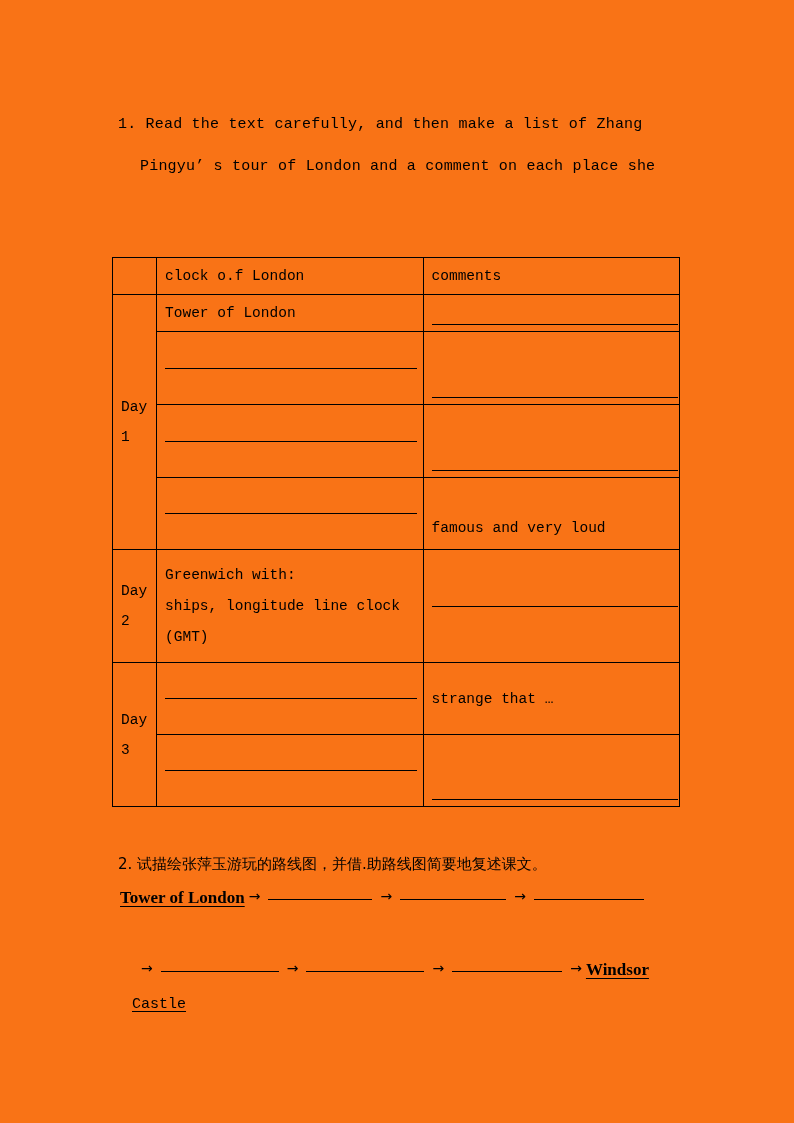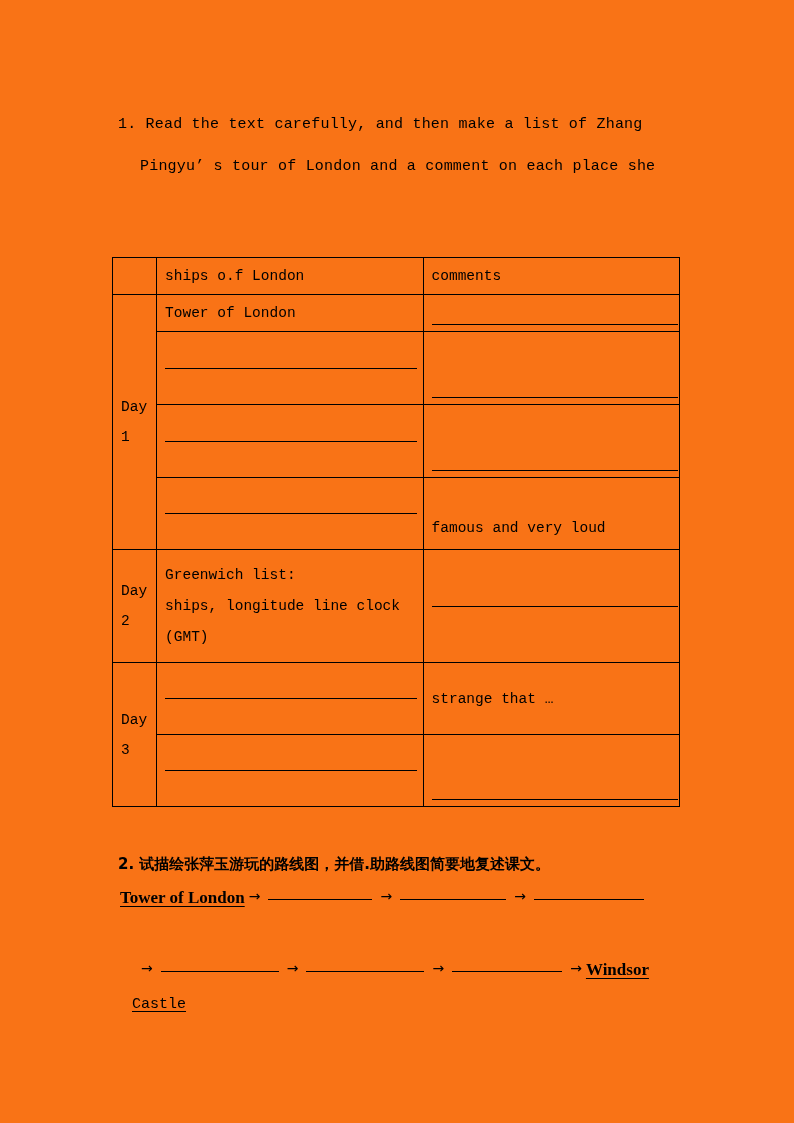--- a/index.html
+++ b/index.html
@@ -95,21 +95,21 @@
     left: 118px;
     top: 852px;
     width: 570px;
   }
   .q2-head {
     font-family: "Liberation Mono", "DejaVu Sans Mono", monospace;
     font-size: 15px;
     line-height: 24px;
     white-space: nowrap;
   }
-  .cjk { font-family: "DejaVu Sans", sans-serif; font-size: 15px; font-weight: bold; }
+  .cjk { font-family: "DejaVu Sans", sans-serif; font-size: 15px; }
 
   .flowline {
     position: absolute;
     left: 0;
     white-space: nowrap;
     font-size: 15px;
   }
   .flow1 { top: 36px; left: 2px; }
   .flow2 { top: 108px; left: 19px; }
   .flow3 { top: 144px; left: 14px; }
@@ -161,21 +161,21 @@
     <colgroup>
       <col class="col-day">
       <col class="col-sites">
       <col class="col-comm">
     </colgroup>
     <tbody>
 
       <tr class="r-head">
         <td></td>
         <td>
-          <span class="celltext">ships o.f London</span>
+          <span class="celltext">clock o.f London</span>
         </td>
         <td>
           <span class="celltext">comments</span>
         </td>
       </tr>
 
       <tr class="r-1a">
         <td class="daycell" rowspan="4">
           <span>Day</span>
           <span>1</span>
@@ -229,21 +229,21 @@
         </td>
       </tr>
 
       <tr class="r-2">
         <td class="daycell">
           <span>Day</span>
           <span>2</span>
         </td>
         <td>
           <div class="multiline">
-            <div class="celltext">Greenwich list:</div>
+            <div class="celltext">Greenwich with:</div>
             <div class="celltext">ships, longitude line clock</div>
             <div class="celltext">(GMT)</div>
           </div>
         </td>
         <td>
           <div class="inner-align-mid">
             <span class="blank blank-comm"></span>
           </div>
         </td>
       </tr>

